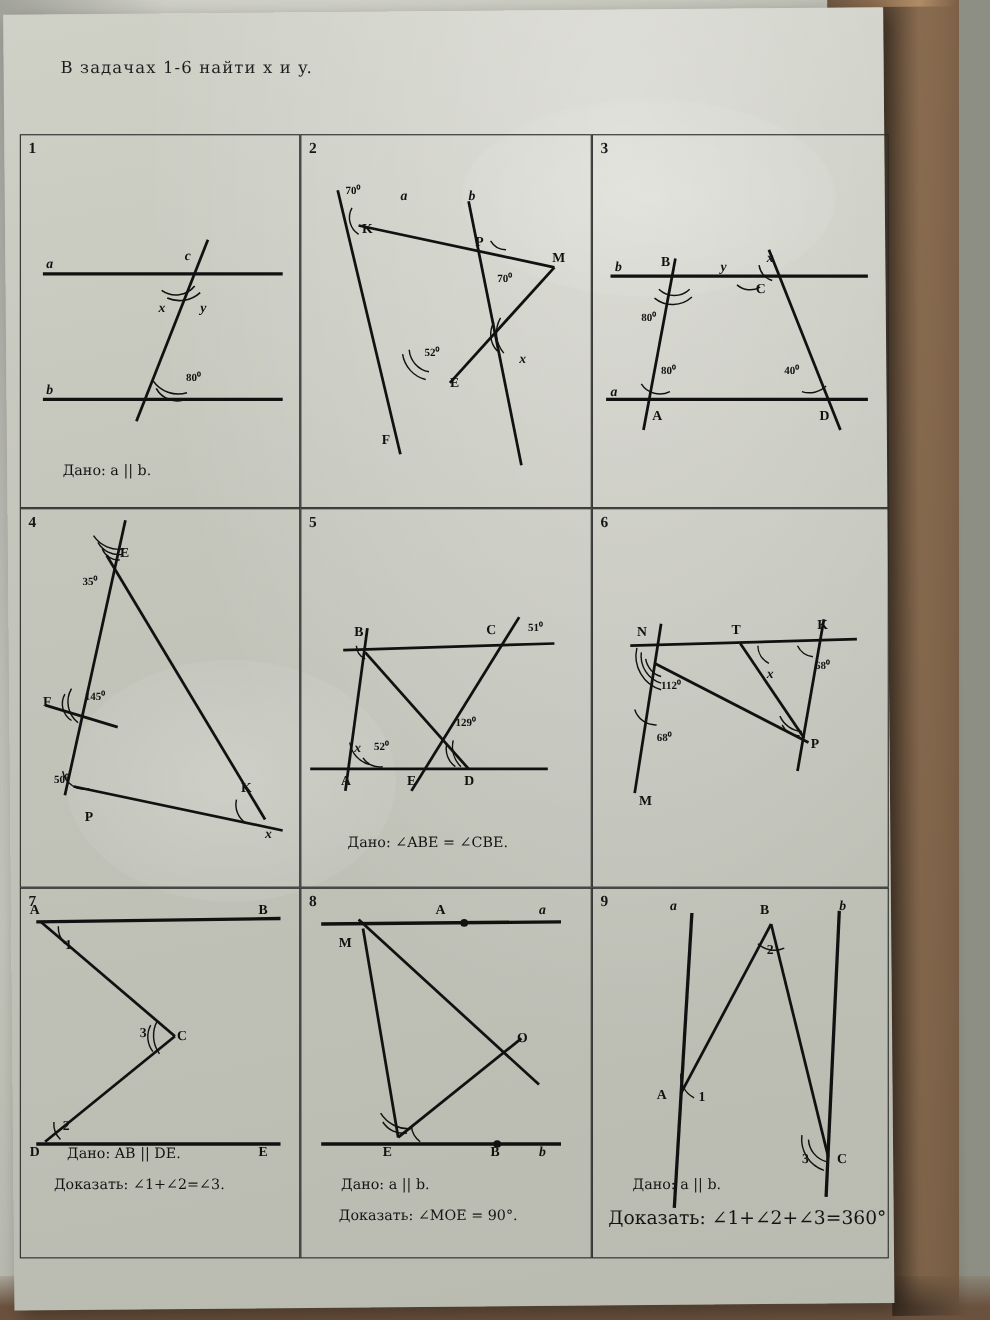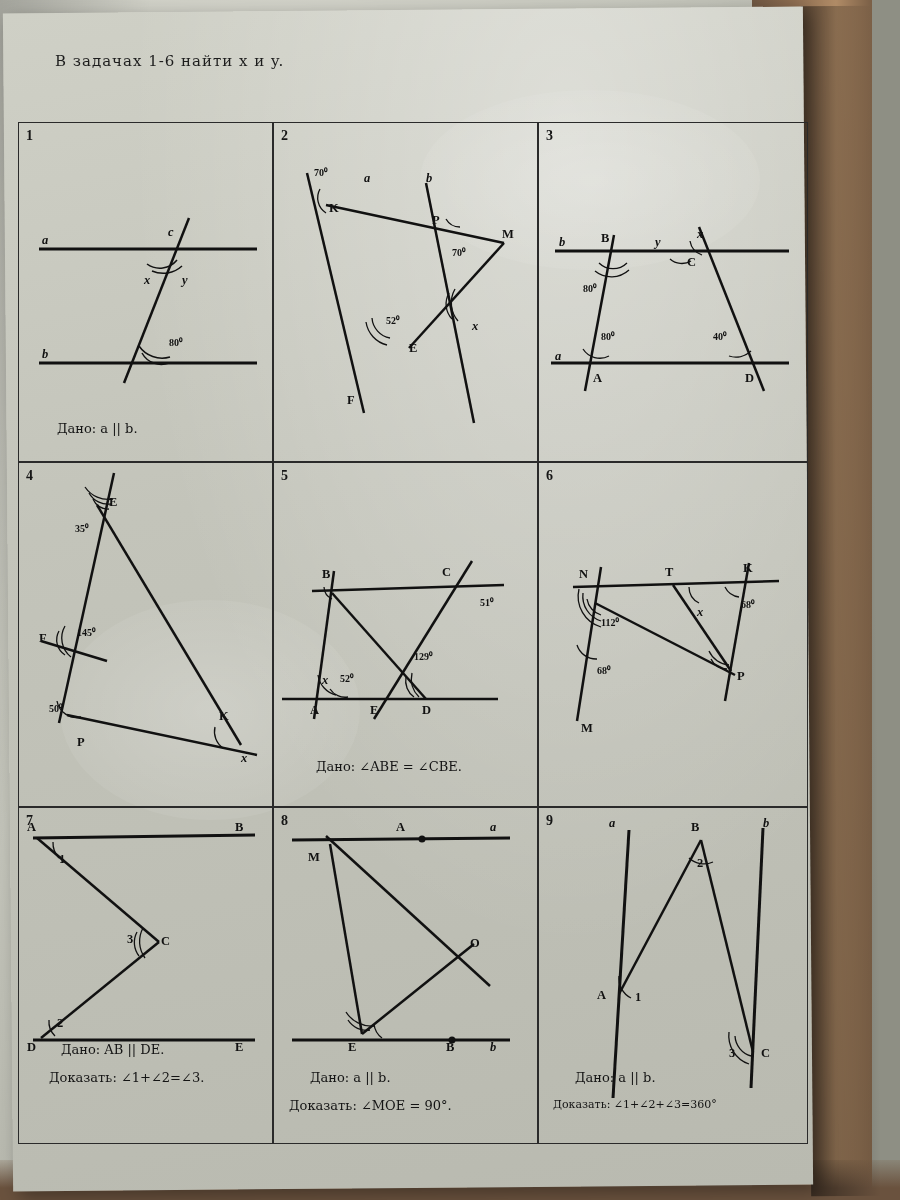--- a/index.html
+++ b/index.html
@@ -223,21 +223,21 @@
           <path d="M132 214 A 20 20 0 0 0 140 234" fill="none" stroke="#111" stroke-width="1.3"></path>
           <path d="M138 210 A 26 26 0 0 0 145 234" fill="none" stroke="#111" stroke-width="1.3"></path>
           <path d="M50 124 A 14 14 0 0 0 58 136" fill="none" stroke="#111" stroke-width="1.3"></path>
         </svg>
         <span class="lbl" style="left:48px;top:104px;">B</span>
         <span class="lbl" style="left:168px;top:102px;">C</span>
         <span class="lbl" style="left:36px;top:240px;">A</span>
         <span class="lbl" style="left:96px;top:240px;">E</span>
         <span class="lbl" style="left:148px;top:240px;">D</span>
         <span class="lbl ital" style="left:48px;top:210px;">x</span>
-        <span class="ang" style="left:206px;top:100px;margin-top:32px;">51⁰</span>
+        <span class="ang" style="left:206px;top:100px;">51⁰</span>
         <span class="ang" style="left:66px;top:208px;">52⁰</span>
         <span class="ang" style="left:140px;top:186px;">129⁰</span>
         <div class="given" style="left:42px;top:296px;">Дано:  ∠ABE = ∠CBE.</div>
       </div>
 
       <div class="cell" style="left:520px;top:340px;width:270px;height:345px;">
         <div class="cellnum">6</div>
         <svg width="270" height="345">
 
           <line x1="34" y1="124" x2="240" y2="118" stroke="#111" stroke-width="2.5"></line>
@@ -312,21 +312,21 @@
           <path d="M100 216 A 20 20 0 0 0 108 230" fill="none" stroke="#111" stroke-width="1.3"></path>
         </svg>
         <span class="lbl" style="left:122px;top:12px;">A</span>
         <span class="lbl ital" style="left:216px;top:12px;">a</span>
         <span class="lbl" style="left:34px;top:42px;">M</span>
         <span class="lbl" style="left:196px;top:128px;">O</span>
         <span class="lbl" style="left:74px;top:232px;">E</span>
         <span class="lbl" style="left:172px;top:232px;">B</span>
         <span class="lbl ital" style="left:216px;top:232px;">b</span>
         <div class="given" style="left:36px;top:262px;">Дано:  a || b.</div>
-        <div class="given" style="left:15px;top:290px;">Доказать:  ∠MOE = 90°.</div>
+        <div class="given" style="left:34px;top:290px;">Доказать:  ∠MOE = 90°.</div>
       </div>
 
       <div class="cell" style="left:520px;top:685px;width:270px;height:337px;">
         <div class="cellnum">9</div>
         <svg width="270" height="337">
 
           <line x1="90" y1="22" x2="74" y2="290" stroke="#111" stroke-width="3"></line>
 
           <line x1="224" y1="20" x2="212" y2="280" stroke="#111" stroke-width="3"></line>
 
@@ -340,18 +340,18 @@
         </svg>
         <span class="lbl ital" style="left:70px;top:8px;">a</span>
         <span class="lbl ital" style="left:224px;top:8px;">b</span>
         <span class="lbl" style="left:152px;top:12px;">B</span>
         <span class="lbl" style="left:58px;top:180px;">A</span>
         <span class="lbl" style="left:222px;top:238px;">C</span>
         <span class="lbl" style="left:96px;top:182px;">1</span>
         <span class="lbl" style="left:158px;top:48px;">2</span>
         <span class="lbl" style="left:190px;top:238px;">3</span>
         <div class="given" style="left:36px;top:262px;">Дано:  a || b.</div>
-        <div class="given" style="left:14px;top:290px;font-size:11px;">Доказать:  ∠1+∠2+∠3=360°</div>
+        <div class="given" style="left:14px;top:290px;font-size:17px;">Доказать:  ∠1+∠2+∠3=360°</div>
       </div>
 
     </div>
   </div>
 </div>
 
 </body></html>

